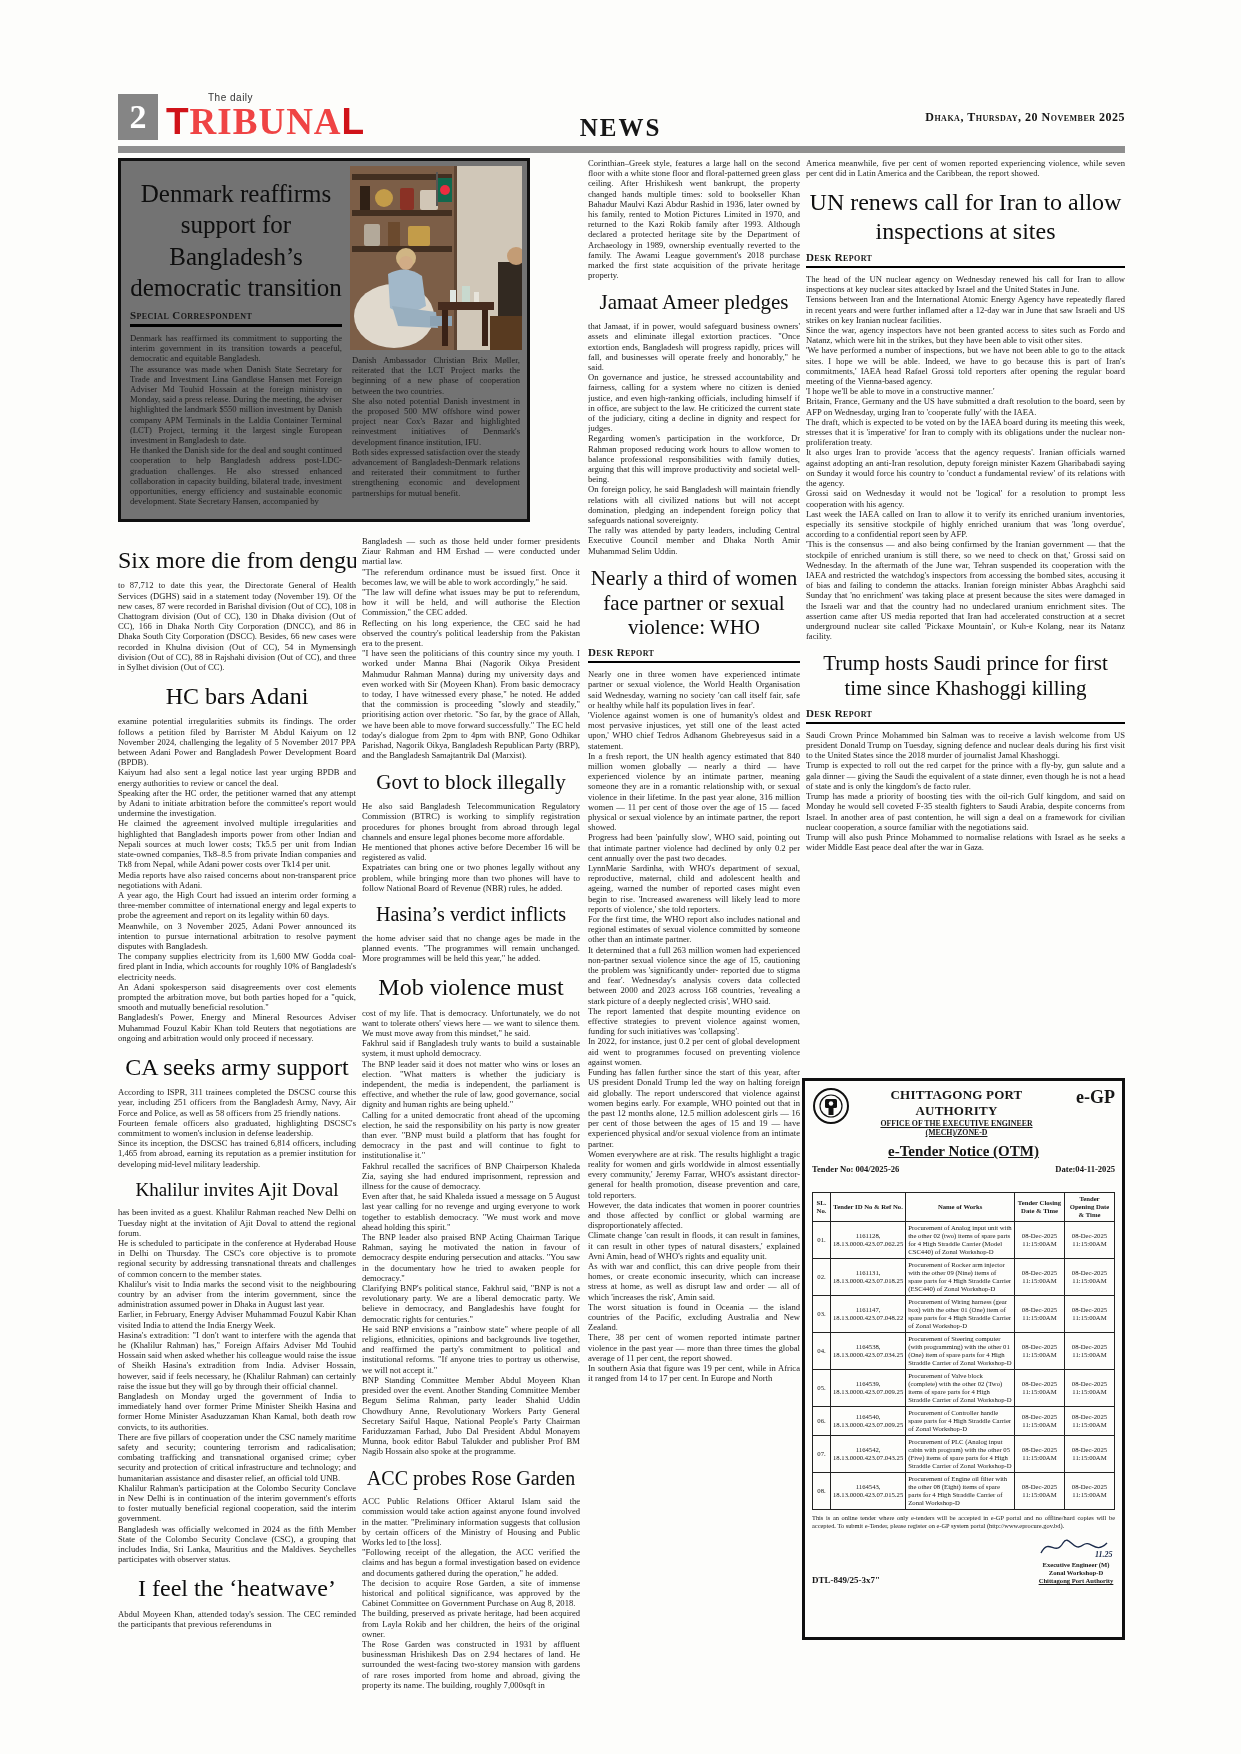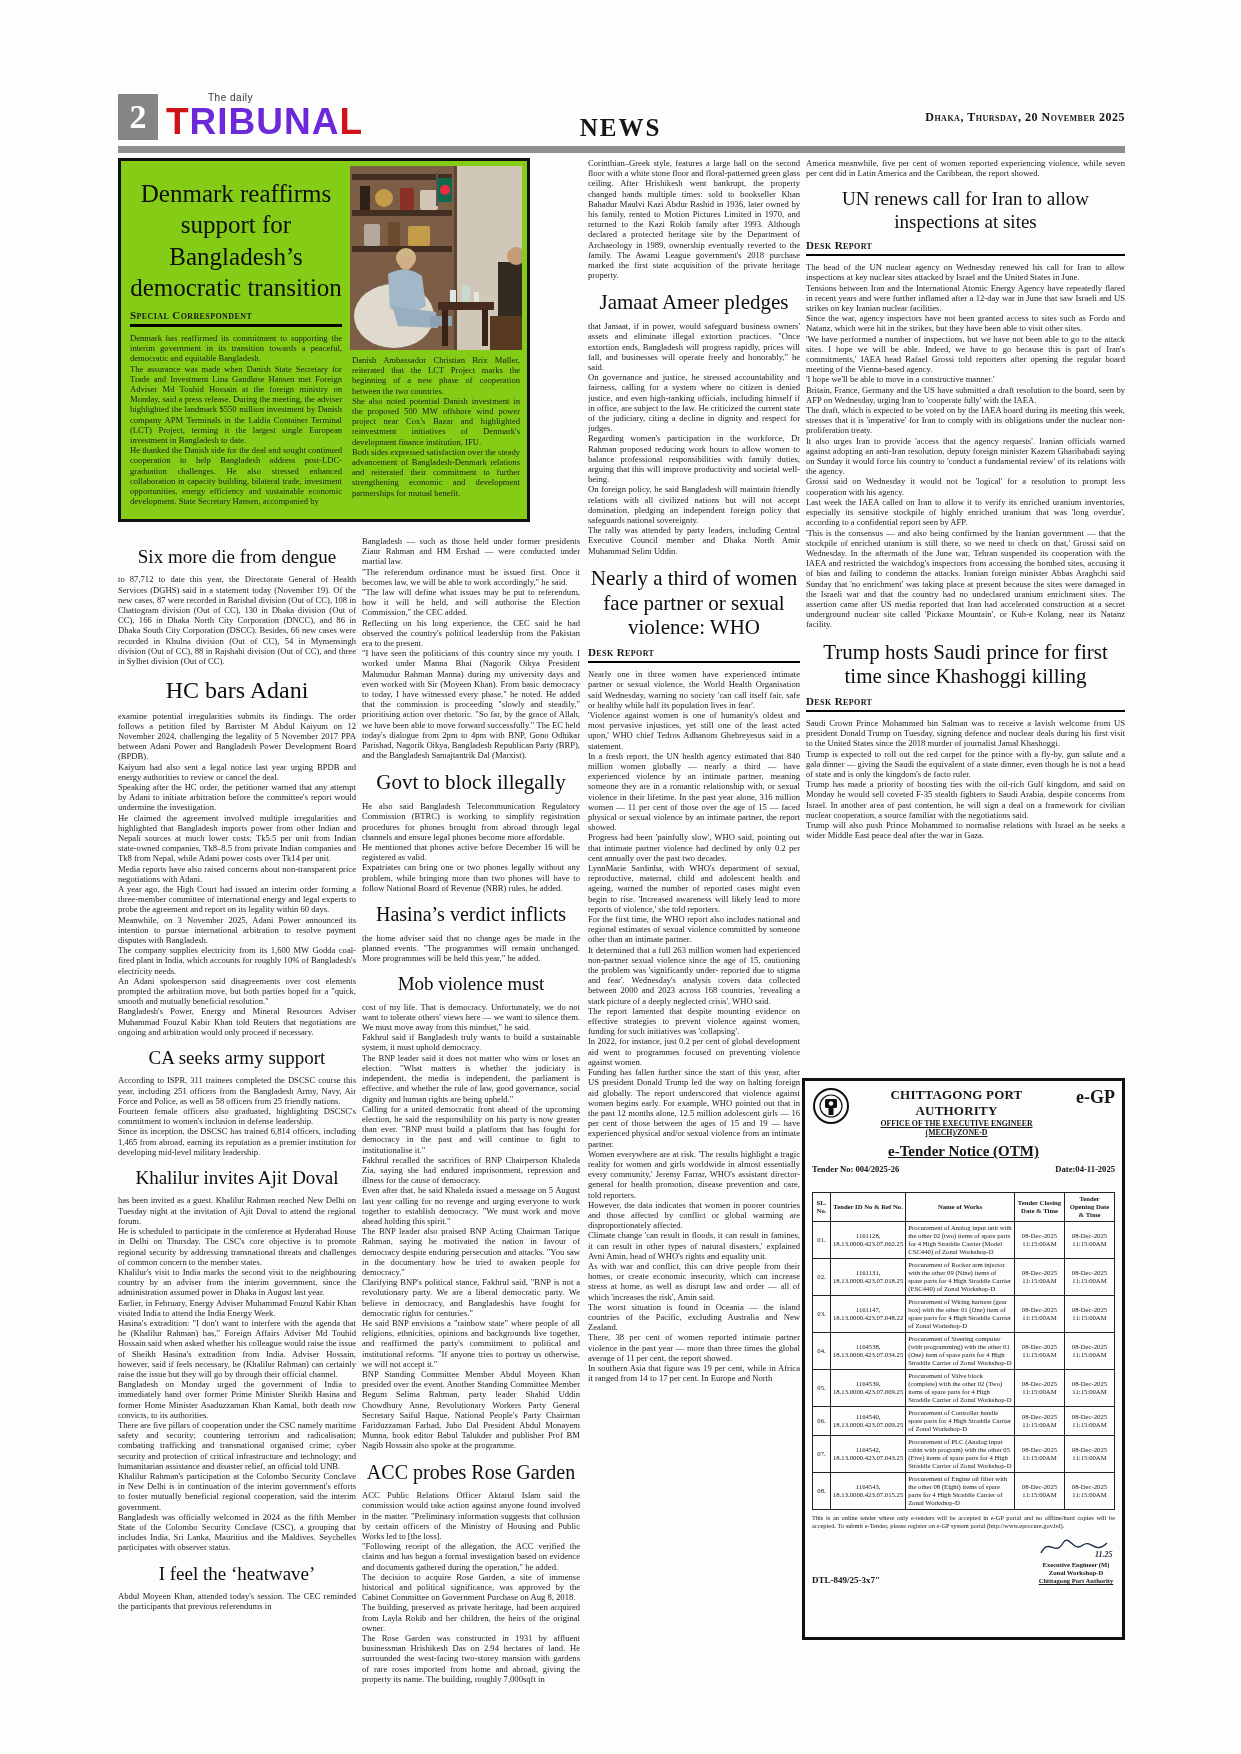--- a/index.html
+++ b/index.html
@@ -6,42 +6,42 @@
   body { background:#e8e8e8; font-family:"Liberation Serif", serif; }
   .page { position:relative; width:1241px; height:1754px; background:#fdfdfb; margin:0 auto; overflow:hidden; color:#161616; }
 
   
   .pageno { position:absolute; left:118px; top:94px; width:40px; height:46px; background:#858585; color:#fff;
             font-family:"Liberation Serif", serif; font-weight:bold; font-size:34px; text-align:center; line-height:46px; }
   .mast { position:absolute; left:166px; top:92px; }
   .mast .daily { font-family:"Liberation Sans", sans-serif; font-size:10px; color:#333; margin-left:42px; letter-spacing:.5px; }
   .mast .title { font-family:"Liberation Sans", sans-serif; font-weight:bold; font-size:37px; letter-spacing:1px; line-height:38px; }
   .mast .t-red { color:#d01319; }
-  .mast .t-dark { color:#6d28d9; }
+  .mast .t-dark { color:#ef4444;font-family:Liberation Serif, serif; }
   .section-title { position:absolute; left:0; right:0; top:114px; text-align:center; font-weight:bold; font-size:25px; letter-spacing:2px; }
   .dateline { position:absolute; right:116px; top:110px; font-size:12px; font-weight:bold; font-variant:small-caps; letter-spacing:.5px; }
   .head-rule { position:absolute; left:118px; top:146px; width:1007px; height:7px; background:#8f8f8f; }
 
   
   .hl { text-align:center; line-height:1.18; margin:10px 0 6px 0; font-weight:400; color:#0e0e0e; }
-  .hl.nw { white-space:nowrap; } .hl-24 { font-size:24px; } .hl-22 { font-size:19px; }
+  .hl.nw { white-space:nowrap; } .hl-24 { font-size:24px; } .hl-22 { font-size:24px; }
   .hl-21 { font-size:21px; } .hl-20 { font-size:20px; } .hl-19 { font-size:19px; }
   .byline { font-size:11px; font-weight:bold; font-variant:small-caps; letter-spacing:.4px;
             border-bottom:3px solid #000; padding-bottom:3px; margin:4px 0 6px 0; }
   .bt { font-size:8.6px; line-height:10.2px; text-align:justify; white-space:pre-line; color:#1b1b1b; }
 
   .col { position:absolute; overflow:hidden; }
   #col1rest { left:118px; top:536px; width:238px; max-height:1200px; }
   #col2 { left:362px; top:536px; width:218px; max-height:1204px; }
   #col3 { left:588px; top:158px; width:212px; max-height:1572px; }
   #col4 { left:806px; top:158px; width:319px; max-height:912px; }
 
   
   .lead-box { position:absolute; left:118px; top:158px; width:412px; height:364px; border:3px solid #101010;
-              display:flex; padding:5px; background:#84cc16; }
+              display:flex; padding:5px; background:#737373; }
   .lead-left { width:228px; padding:2px 8px 0 4px; }
   .lead-right { flex:1; display:flex; flex-direction:column; }
   .lead-hl { font-size:25px; line-height:1.25; text-align:center; }
   .photo { width:100%; height:184px; background:#7d5f49; position:relative; overflow:hidden; }
   .photo svg { display:block; }
   .lead-side { padding:5px 2px 0 2px; }
 
   
   .tender { position:absolute; left:802px; top:1078px; width:323px; height:562px; border:3px solid #101010;
             background:#fdfdfb; padding:6px 7px; font-family:"Liberation Serif", serif; }

